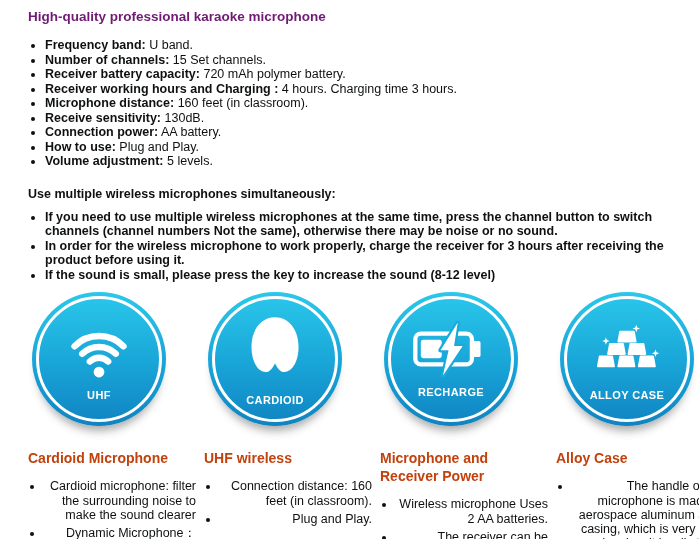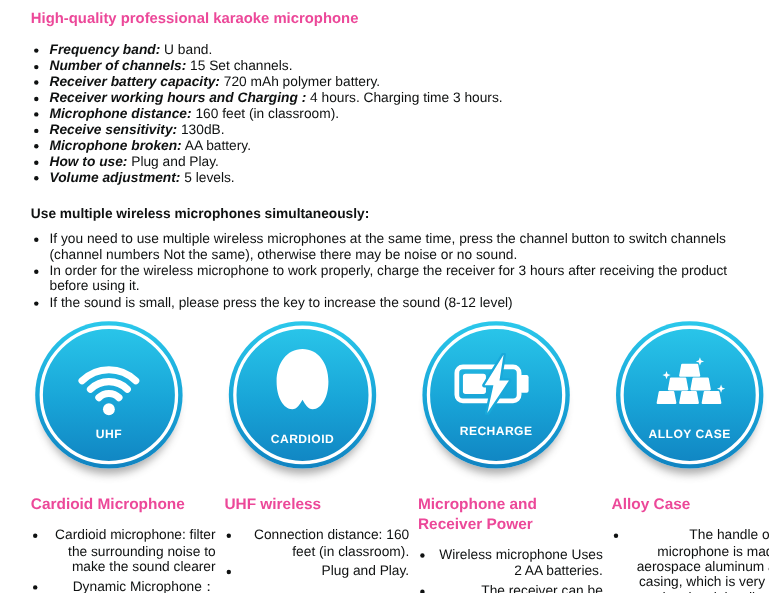--- a/index.html
+++ b/index.html
@@ -3,27 +3,27 @@
 <meta charset="utf-8">
 <style>
   * { box-sizing: border-box; }
   html, body { margin: 0; padding: 0; }
   body {
     width: 699px; height: 539px; overflow: hidden;
     background: #ffffff; color: #0f1111;
     font-family: "Liberation Sans", sans-serif;
   }
   .content { padding: 9px 0 0 28px; width: 699px; }
-  h1.page-title { font-size: 13.5px; font-weight: 700; margin: 0 0 14px 0; color: #ec4899; }
+  h1.page-title { font-size: 13.5px; font-weight: 700; margin: 0 0 14px 0; color: #701a75; }
   ul { margin: 0; padding: 0 0 0 17px; }
   li { color: #0f1111; }
   ul.spec-list li { font-size: 12.5px; line-height: 14.5px; }
-  ul.spec-list li b { font-weight: 700; font-style: italic; }
+  ul.spec-list li b { font-weight: 700; }
   h2.usage-heading { font-size: 12.5px; font-weight: 700; margin: 18px 0 9px 0; }
-  ul.usage-list { max-width: 658px; }
+  ul.usage-list { max-width: 658px; font-weight: bold; }
   ul.usage-list li { font-size: 12.5px; line-height: 14.6px; }
 
   .badge-row {
     display: grid; grid-template-columns: repeat(4, 170px);
     column-gap: 6px; width: max-content; margin-top: 10px;
   }
   .badge {
     width: 134px; height: 134px; border-radius: 50%;
     margin-left: 4px; position: relative;
     background: linear-gradient(180deg, #2bc8eb 0%, #18a4d7 55%, #1083c1 100%);
@@ -42,21 +42,21 @@
     font-size: 11px; font-weight: 700; letter-spacing: 0.4px;
     margin-top: 2px;
   }
 
   .columns {
     display: grid; grid-template-columns: repeat(4, 170px);
     column-gap: 6px; width: max-content; margin-top: 23px;
   }
   .col h3 {
     font-size: 14px; font-weight: 700; margin: 0 0 12px 0;
-    line-height: 18px; color: #ec4899; padding-right: 8px;
+    line-height: 18px; color: #c2410c; padding-right: 8px;
   }
   .col ul { padding-left: 16px; padding-right: 2px; }
   .col li { font-size: 12.5px; line-height: 14.2px; margin-bottom: 4px; text-align: right; }
 </style>
 </head>
 <body>
 
 <div class="content">
 
   <h1 class="page-title">High-quality professional karaoke microphone</h1>
@@ -68,21 +68,21 @@
       <li><b>Number of channels:</b><span> 15 Set channels.</span></li>
 
       <li><b>Receiver battery capacity:</b><span> 720 mAh polymer battery.</span></li>
 
       <li><b>Receiver working hours and Charging :</b><span> 4 hours. Charging time 3 hours.</span></li>
 
       <li><b>Microphone distance:</b><span> 160 feet (in classroom).</span></li>
 
       <li><b>Receive sensitivity:</b><span> 130dB.</span></li>
 
-      <li><b>Microphone broken:</b><span> AA battery.</span></li>
+      <li><b>Connection power:</b><span> AA battery.</span></li>
 
       <li><b>How to use:</b><span> Plug and Play.</span></li>
 
       <li><b>Volume adjustment:</b><span> 5 levels.</span></li>
     </ul>
 
   <h2 class="usage-heading">Use multiple wireless microphones simultaneously:</h2>
 
   <ul class="usage-list">
 

